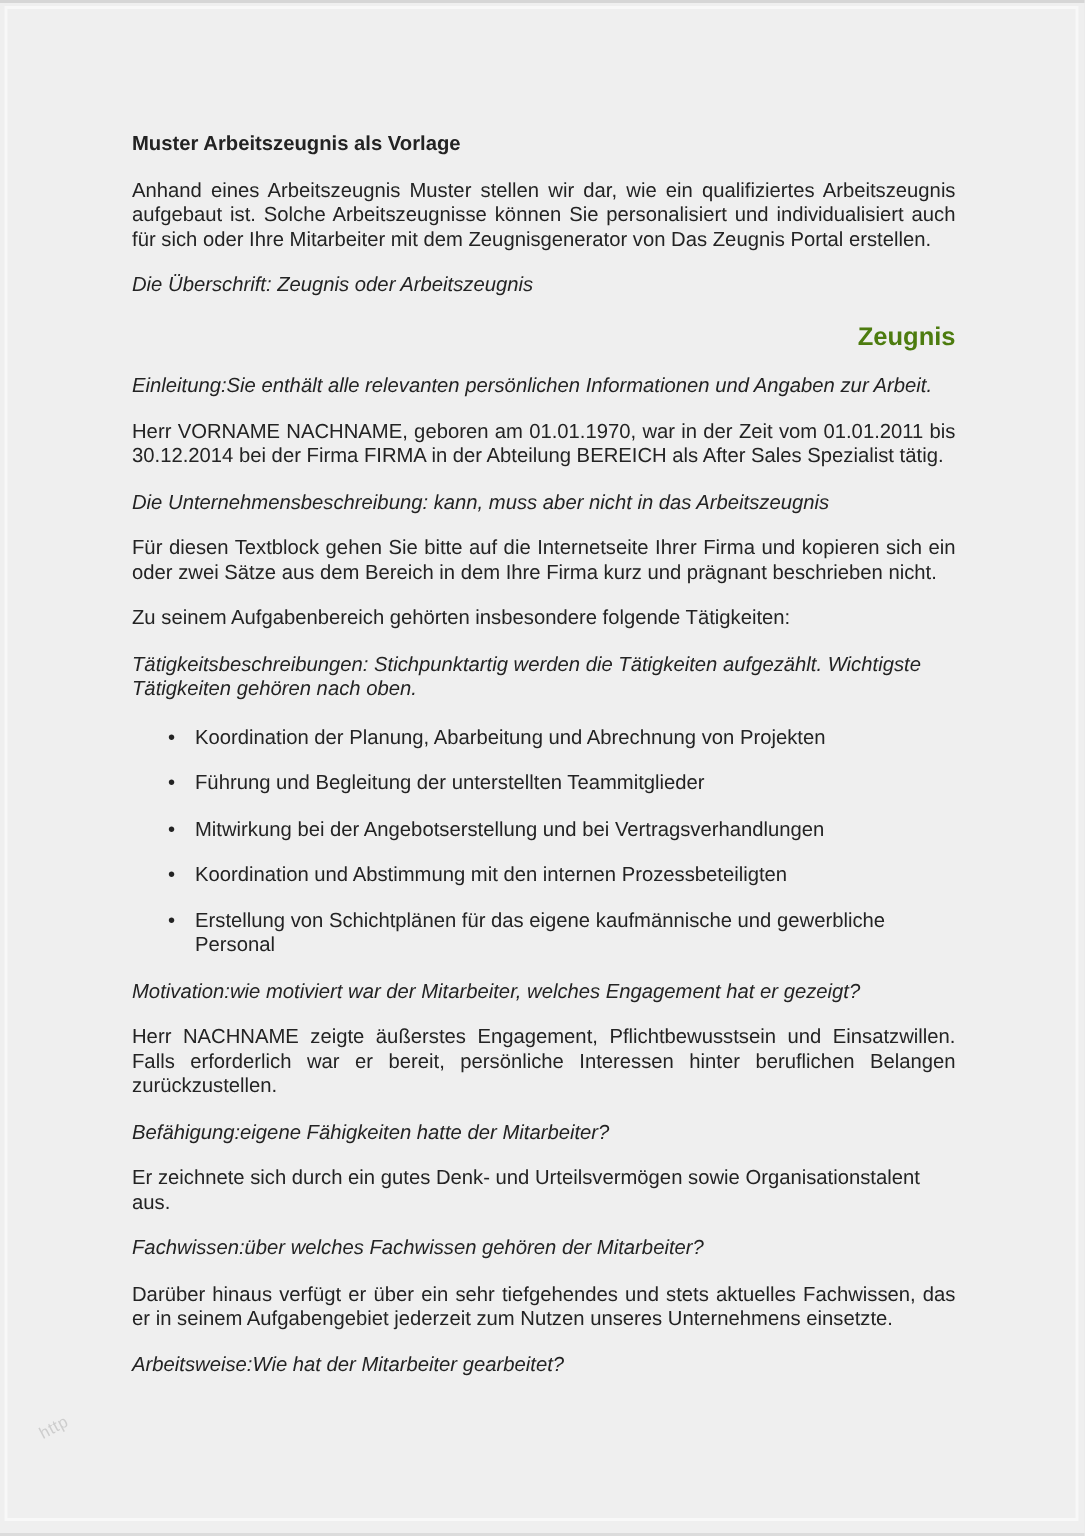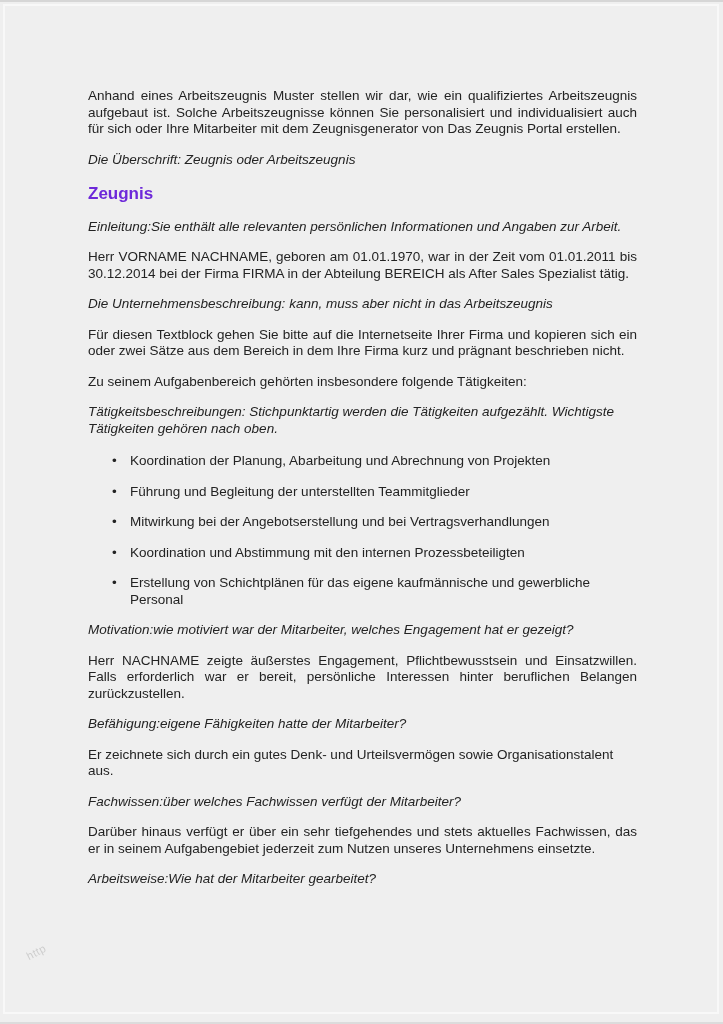--- a/index.html
+++ b/index.html
@@ -31,25 +31,25 @@
     color: #232323;
     font-size: 13.5px;
     line-height: 16.5px;
   }
   p { margin: 14px 0; }
   .bold { font-weight: bold; }
   .bi { font-weight: normal; font-style: italic; }
   .it { font-style: italic; }
   .justify { text-align: justify; }
   .doc-title {
-    text-align: left;
+    text-align: right;
     font-weight: bold;
     font-size: 17px;
     margin: 18px 0 16px 0;
-    color: #6d28d9;
+    color: #4d7c0f;
   }
   .bullets { margin: 16px 0 14px 0; }
   .bullet-item {
     position: relative;
     padding-left: 42px;
     margin-bottom: 14px;
   }
   .bullet-item .dot {
     position: absolute;
     left: 24px; top: 0;
@@ -65,20 +65,21 @@
   }
 </style>
 </head>
 <body>
 
 <div class="page">
   <div class="page-frame"></div>
 
   <div class="content">
 
+    <p class="bold">Muster Arbeitszeugnis als Vorlage</p>
 
     <p class="justify">Anhand eines Arbeitszeugnis Muster stellen wir dar, wie ein qualifiziertes Arbeitszeugnis aufgebaut ist. Solche Arbeitszeugnisse können Sie personalisiert und individualisiert auch für sich oder Ihre Mitarbeiter mit dem Zeugnisgenerator von Das Zeugnis Portal erstellen.</p>
 
     <p><span class="bi">Die Überschrift:</span><span class="it"> Zeugnis oder Arbeitszeugnis</span></p>
 
     <p class="doc-title">Zeugnis</p>
 
     <p><span class="bi">Einleitung:</span><span class="it">Sie enthält alle relevanten persönlichen Informationen und Angaben zur Arbeit.</span></p>
 
     <p class="justify">Herr VORNAME NACHNAME, geboren am 01.01.1970, war in der Zeit vom 01.01.2011 bis 30.12.2014 bei der Firma FIRMA in der Abteilung BEREICH als After Sales Spezialist tätig.</p>
@@ -101,21 +102,21 @@
     </div>
 
     <p><span class="bi">Motivation:</span><span class="it">wie motiviert war der Mitarbeiter, welches Engagement hat er gezeigt?</span></p>
 
     <p class="justify">Herr NACHNAME zeigte äußerstes Engagement, Pflichtbewusstsein und Einsatzwillen. Falls erforderlich war er bereit, persönliche Interessen hinter beruflichen Belangen zurückzustellen.</p>
 
     <p><span class="bi">Befähigung:</span><span class="it">eigene Fähigkeiten hatte der Mitarbeiter?</span></p>
 
     <p>Er zeichnete sich durch ein gutes Denk- und Urteilsvermögen sowie Organisationstalent aus.</p>
 
-    <p><span class="bi">Fachwissen:</span><span class="it">über welches Fachwissen verfügt der Mitarbeiter?</span></p>
+    <p><span class="bi">Fachwissen:</span><span class="it">über welches Fachwissen gehören der Mitarbeiter?</span></p>
 
     <p class="justify">Darüber hinaus verfügt er über ein sehr tiefgehendes und stets aktuelles Fachwissen, das er in seinem Aufgabengebiet jederzeit zum Nutzen unseres Unternehmens einsetzte.</p>
 
     <p><span class="bi">Arbeitsweise:</span><span class="it">Wie hat der Mitarbeiter gearbeitet?</span></p>
 
   </div>
 
   <div class="watermark">http</div>
 </div>
 

